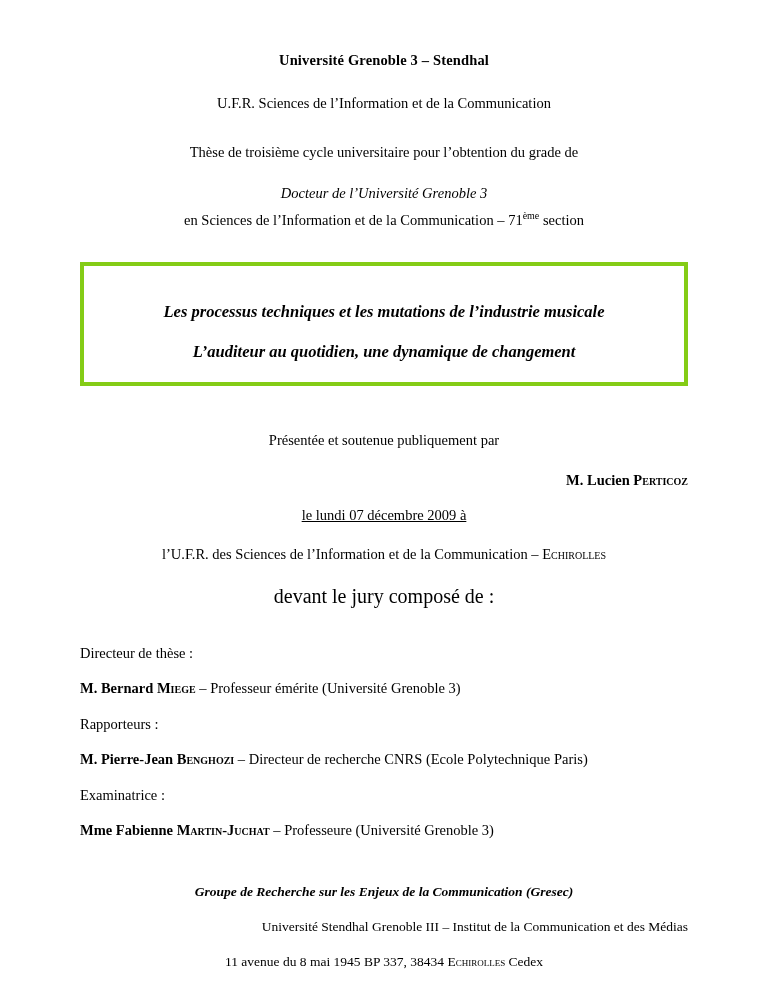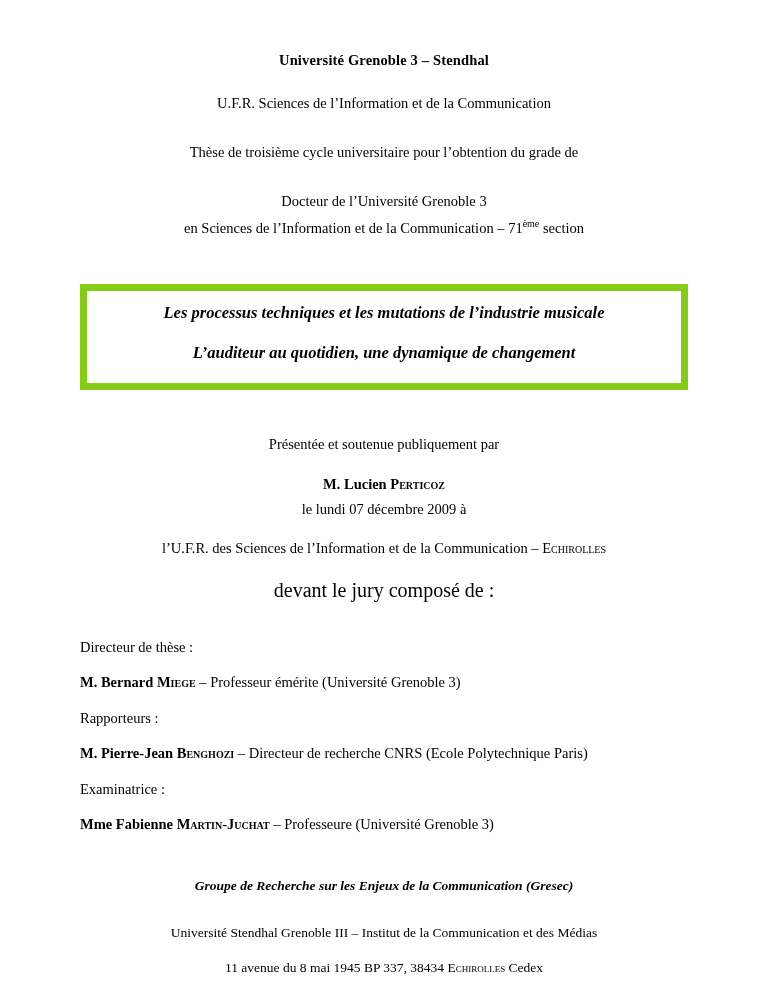--- a/index.html
+++ b/index.html
@@ -34,36 +34,37 @@
     font-weight: normal;
     font-size: 14.5px;
     margin-top: 26px;
   }
   .sub1 {
     font-size: 14.5px;
     margin-top: 32px;
   }
   .sub2 {
     font-size: 14.5px;
-    margin-top: 32px;
+    margin-top: 24px;
+    font-style: italic;
   }
   .sub3 {
     font-size: 14.5px;
     margin-top: 10px;
   }
   .sup-small {
     font-size: 10px;
     vertical-align: super;
     line-height: 0;
   }
 
   .title-box {
-    margin-top: 47px;
-    border: 7px solid #84cc16;
-    padding: 12px 20px 20px 20px;
+    margin-top: 33px;
+    border: 4px solid #84cc16;
+    padding: 36px 20px 20px 20px;
     box-sizing: border-box;
   }
   .title-line1 {
     font-weight: bold;
     font-style: italic;
     font-size: 16.5px;
     text-align: center;
     white-space: nowrap;
   }
   .title-line2 {
@@ -76,26 +77,27 @@
 
   .presented {
     font-size: 14.5px;
     margin-top: 46px;
     text-align: center;
   }
   .author {
     font-size: 14.5px;
     font-weight: bold;
     margin-top: 23px;
-    text-align: center;
+    text-align: right;
   }
   .date-line {
     font-size: 14.5px;
-    margin-top: 8px;
-    text-align: center;
+    margin-top: 18px;
+    text-align: center;
+    text-decoration: underline;
   }
   .place-line {
     font-size: 14.5px;
     margin-top: 22px;
     text-align: center;
   }
   .jury-line {
     font-size: 20px;
     margin-top: 22px;
     text-align: center;
@@ -127,21 +129,22 @@
     text-align: center;
   }
   .footer-lab {
     font-size: 13.5px;
     font-weight: bold;
     font-style: italic;
     margin-top: 8px;
   }
   .footer-inst {
     font-size: 13.5px;
-    margin-top: 31px;
+    margin-top: 19px;
+    text-align: right;
   }
   .footer-addr {
     font-size: 13.5px;
     margin-top: 19px;
   }
 </style>
 </head>
 <body>
 
 <div class="page">

